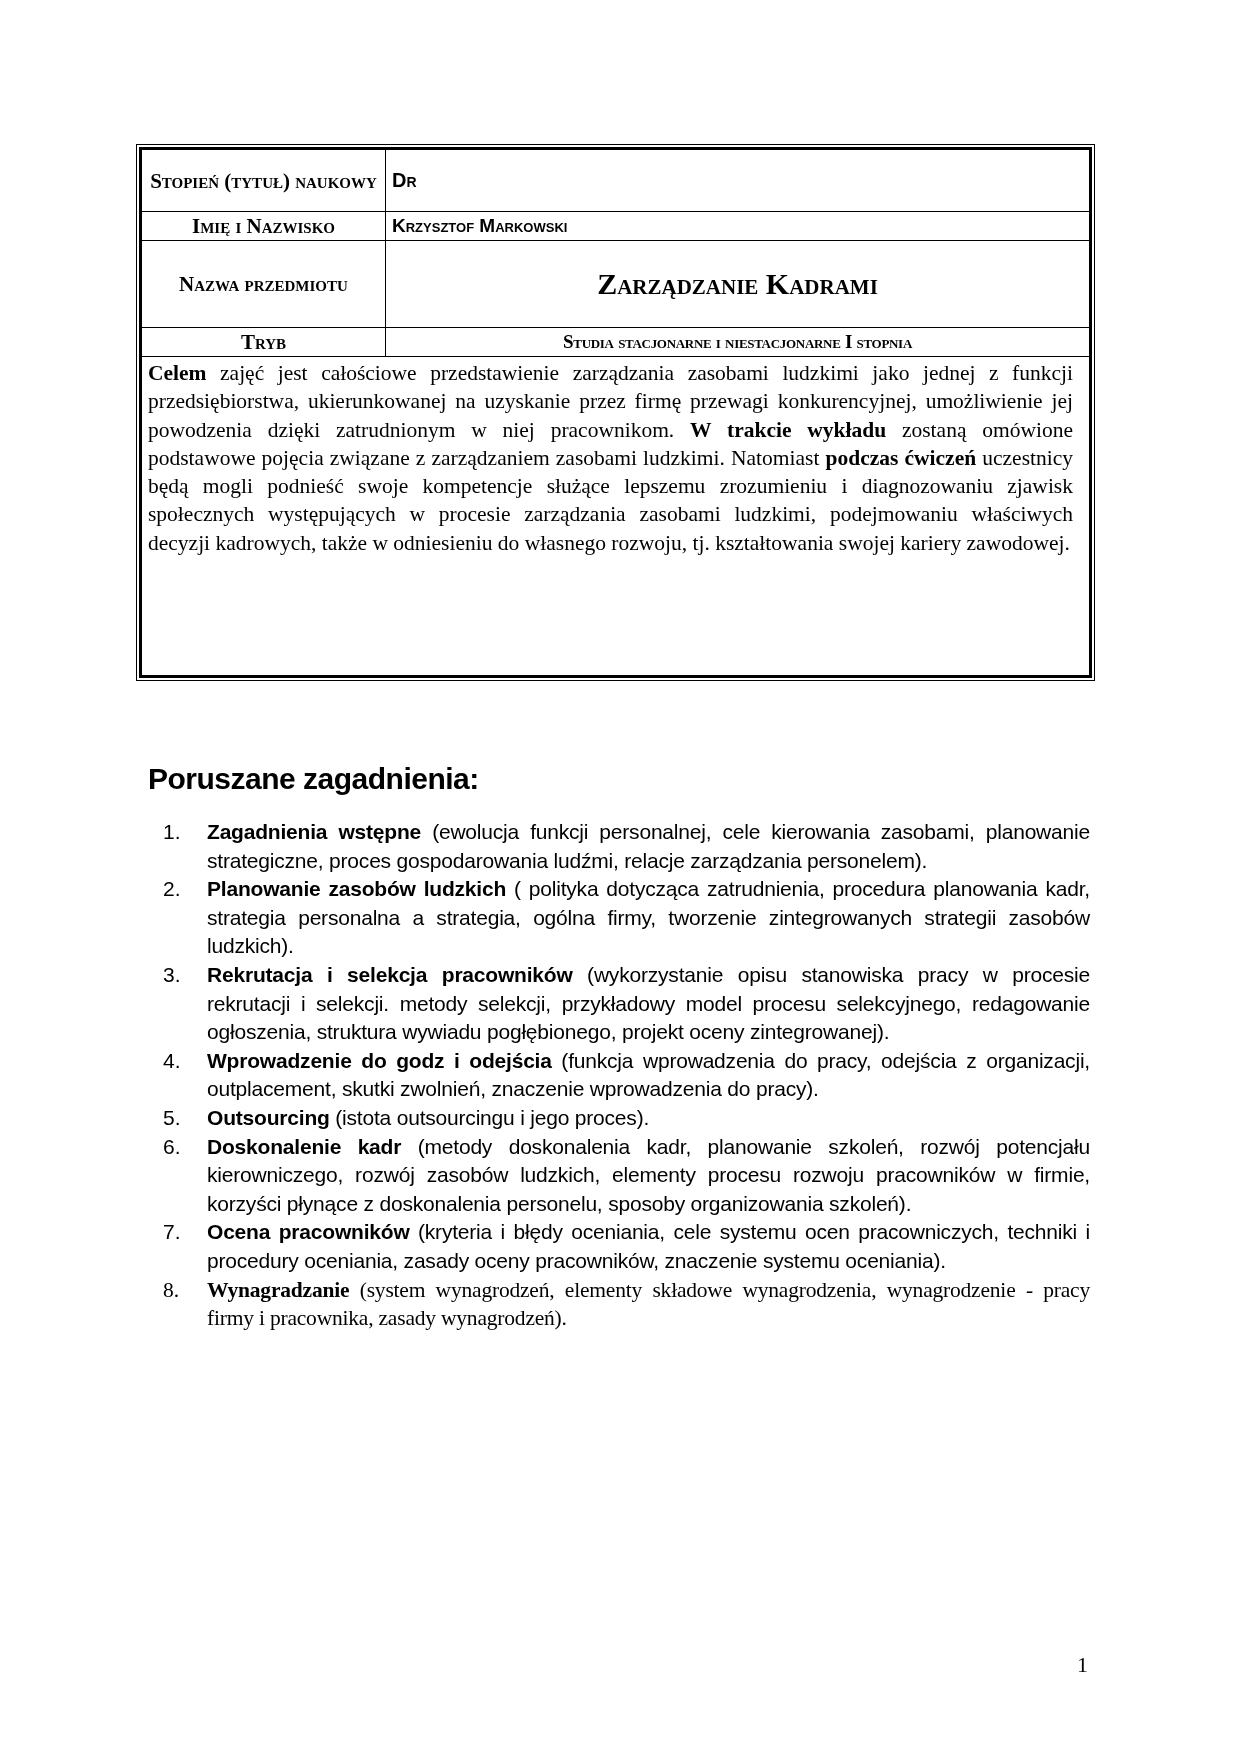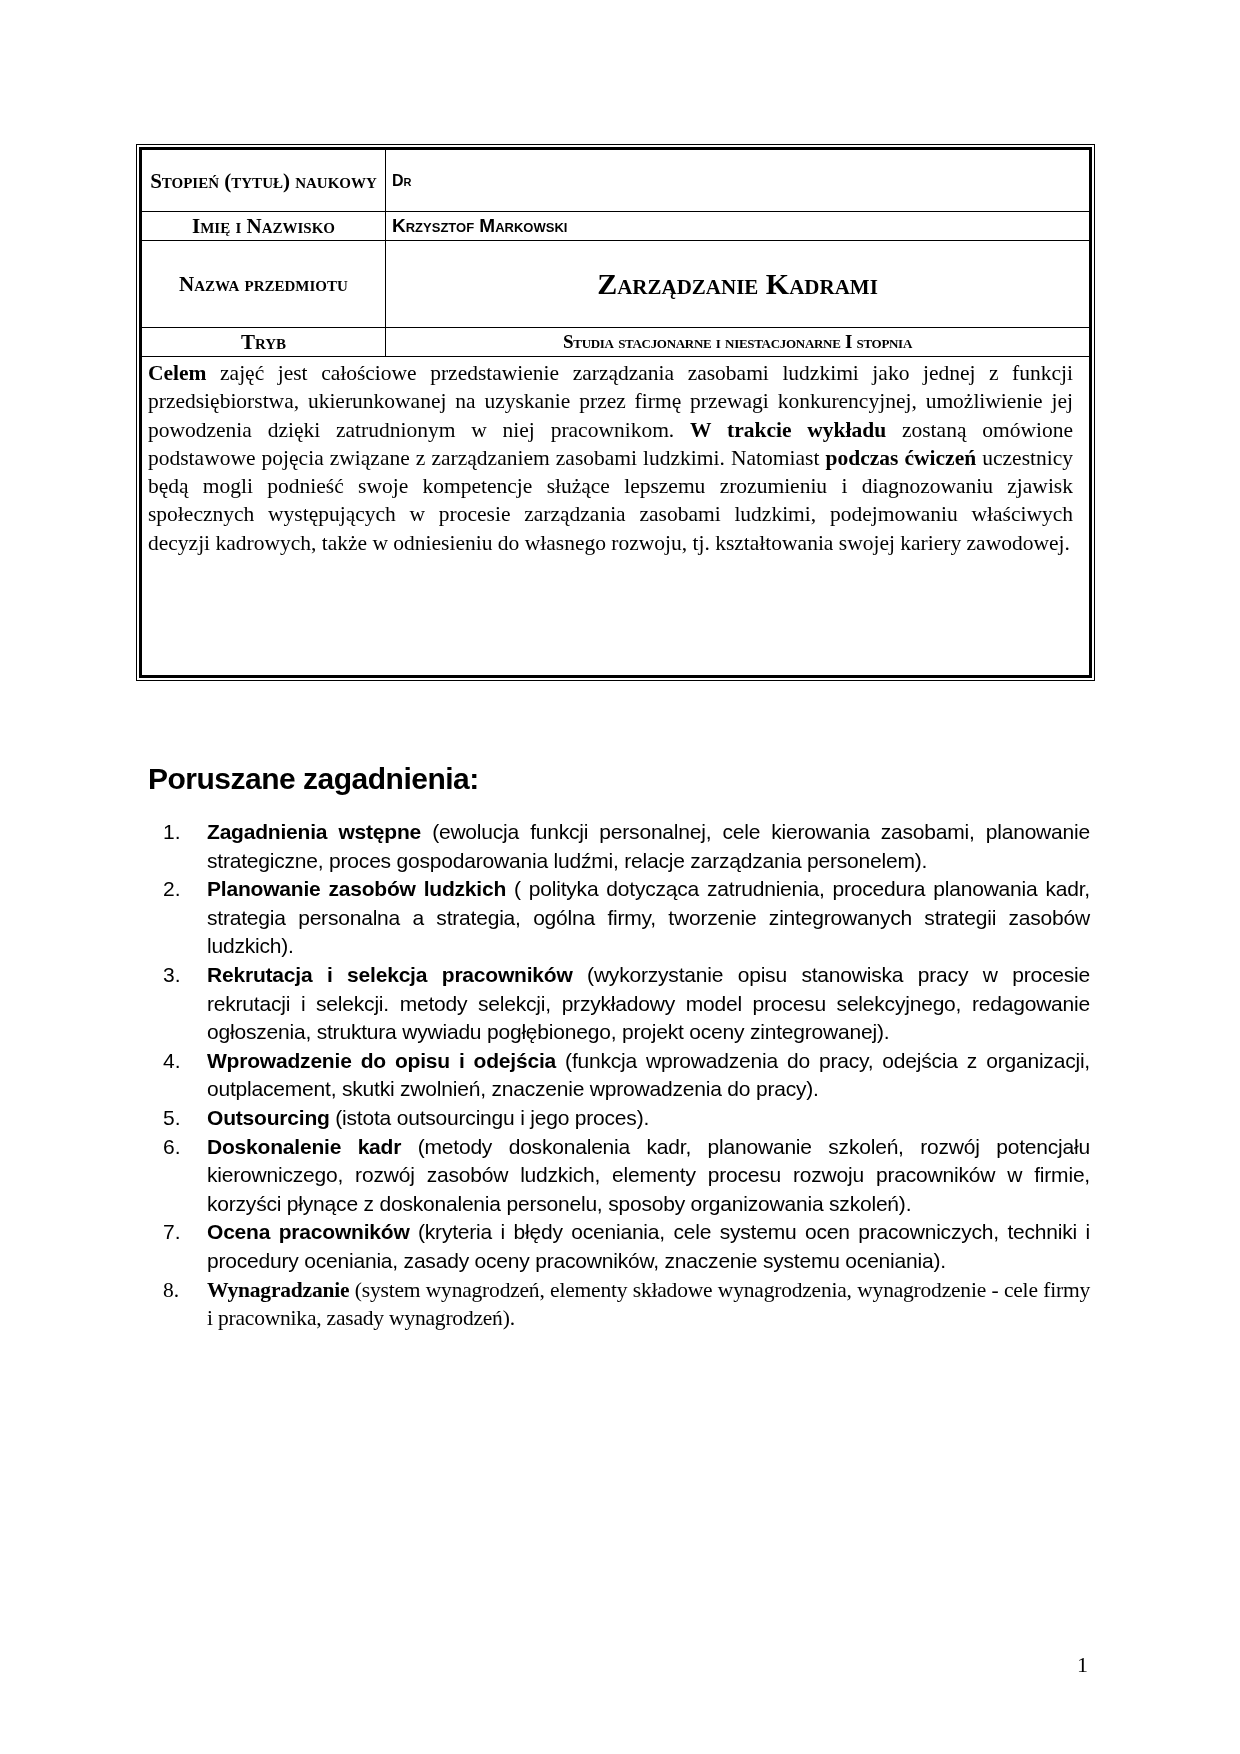--- a/index.html
+++ b/index.html
@@ -58,21 +58,21 @@
   }
 </style>
 </head>
 <body>
 
 <div class="page">
 
   <div class="info-table">
     <div class="row" style="height:62px">
       <div class="lbl">Stopień (tytuł) naukowy</div>
-      <div class="val sans" style="font-size:16px">Dr</div>
+      <div class="val sans" style="font-size:20px">Dr</div>
     </div>
     <div class="row" style="height:29px">
       <div class="lbl">Imię i Nazwisko</div>
       <div class="val sans">Krzysztof Markowski</div>
     </div>
     <div class="row" style="height:87px">
       <div class="lbl">Nazwa przedmiotu</div>
       <div class="val center subject">Zarządzanie Kadrami</div>
     </div>
     <div class="row" style="height:29px">
@@ -98,34 +98,34 @@
     <li class="topic">
       <span class="num">2.</span>
       <span class="txt"><b>Planowanie zasobów ludzkich</b><span> ( polityka dotycząca zatrudnienia, procedura planowania kadr, strategia personalna a strategia,  ogólna firmy, tworzenie zintegrowanych strategii zasobów ludzkich).</span></span>
     </li>
     <li class="topic">
       <span class="num">3.</span>
       <span class="txt"><b>Rekrutacja i selekcja pracowników</b><span> (wykorzystanie opisu stanowiska pracy w procesie rekrutacji i selekcji. metody selekcji, przykładowy model procesu selekcyjnego, redagowanie ogłoszenia, struktura wywiadu pogłębionego, projekt oceny zintegrowanej).</span></span>
     </li>
     <li class="topic">
       <span class="num">4.</span>
-      <span class="txt"><b>Wprowadzenie do opisu i odejścia</b><span> (funkcja wprowadzenia do pracy, odejścia z organizacji, outplacement, skutki zwolnień, znaczenie wprowadzenia do pracy).</span></span>
+      <span class="txt"><b>Wprowadzenie do godz i odejścia</b><span> (funkcja wprowadzenia do pracy, odejścia z organizacji, outplacement, skutki zwolnień, znaczenie wprowadzenia do pracy).</span></span>
     </li>
     <li class="topic">
       <span class="num">5.</span>
       <span class="txt"><b>Outsourcing</b><span> (istota outsourcingu i jego proces).</span></span>
     </li>
     <li class="topic">
       <span class="num">6.</span>
       <span class="txt"><b>Doskonalenie kadr</b><span> (metody doskonalenia kadr, planowanie szkoleń, rozwój potencjału kierowniczego, rozwój zasobów ludzkich, elementy procesu rozwoju pracowników w firmie, korzyści płynące z doskonalenia personelu, sposoby organizowania szkoleń).</span></span>
     </li>
     <li class="topic">
       <span class="num">7.</span>
       <span class="txt"><b>Ocena pracowników</b><span> (kryteria i błędy oceniania, cele systemu ocen pracowniczych, techniki i procedury oceniania, zasady oceny pracowników, znaczenie systemu oceniania).</span></span>
     </li>
     <li class="topic serif">
       <span class="num">8.</span>
-      <span class="txt"><b>Wynagradzanie</b><span> (system wynagrodzeń, elementy składowe wynagrodzenia, wynagrodzenie - cele firmy i pracownika, zasady wynagrodzeń).</span></span>
+      <span class="txt"><b>Wynagradzanie</b><span> (system wynagrodzeń, elementy składowe wynagrodzenia, wynagrodzenie - pracy firmy i pracownika, zasady wynagrodzeń).</span></span>
     </li>
   </ol>
 
   <div class="page-number">1</div>
 </div>
 
 </body></html>

